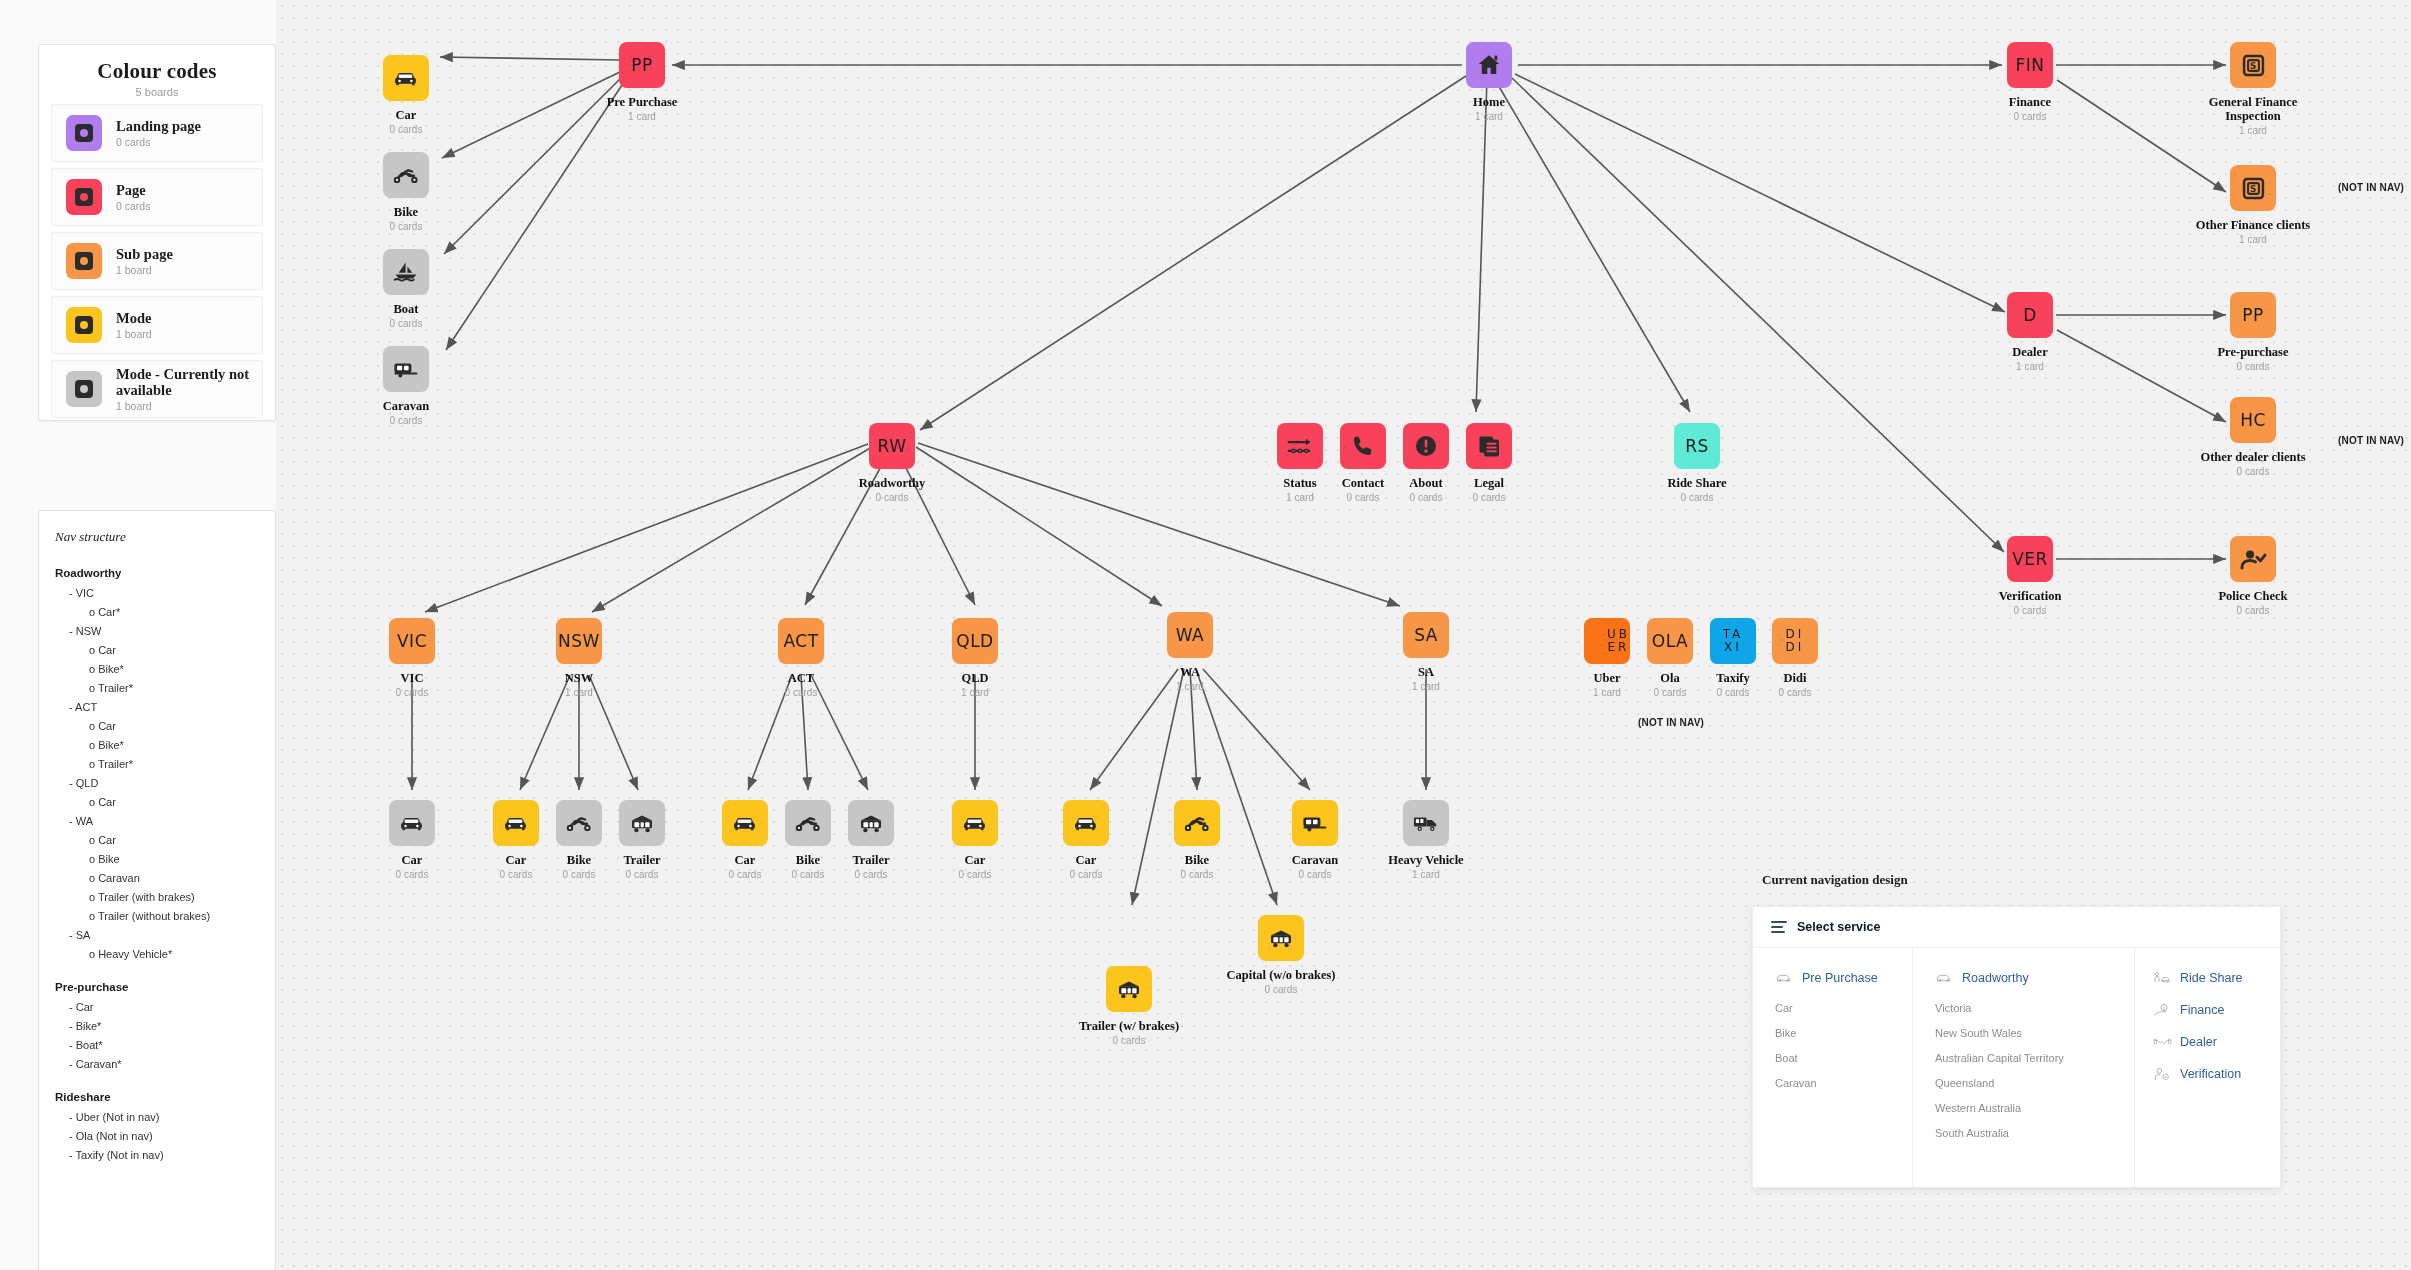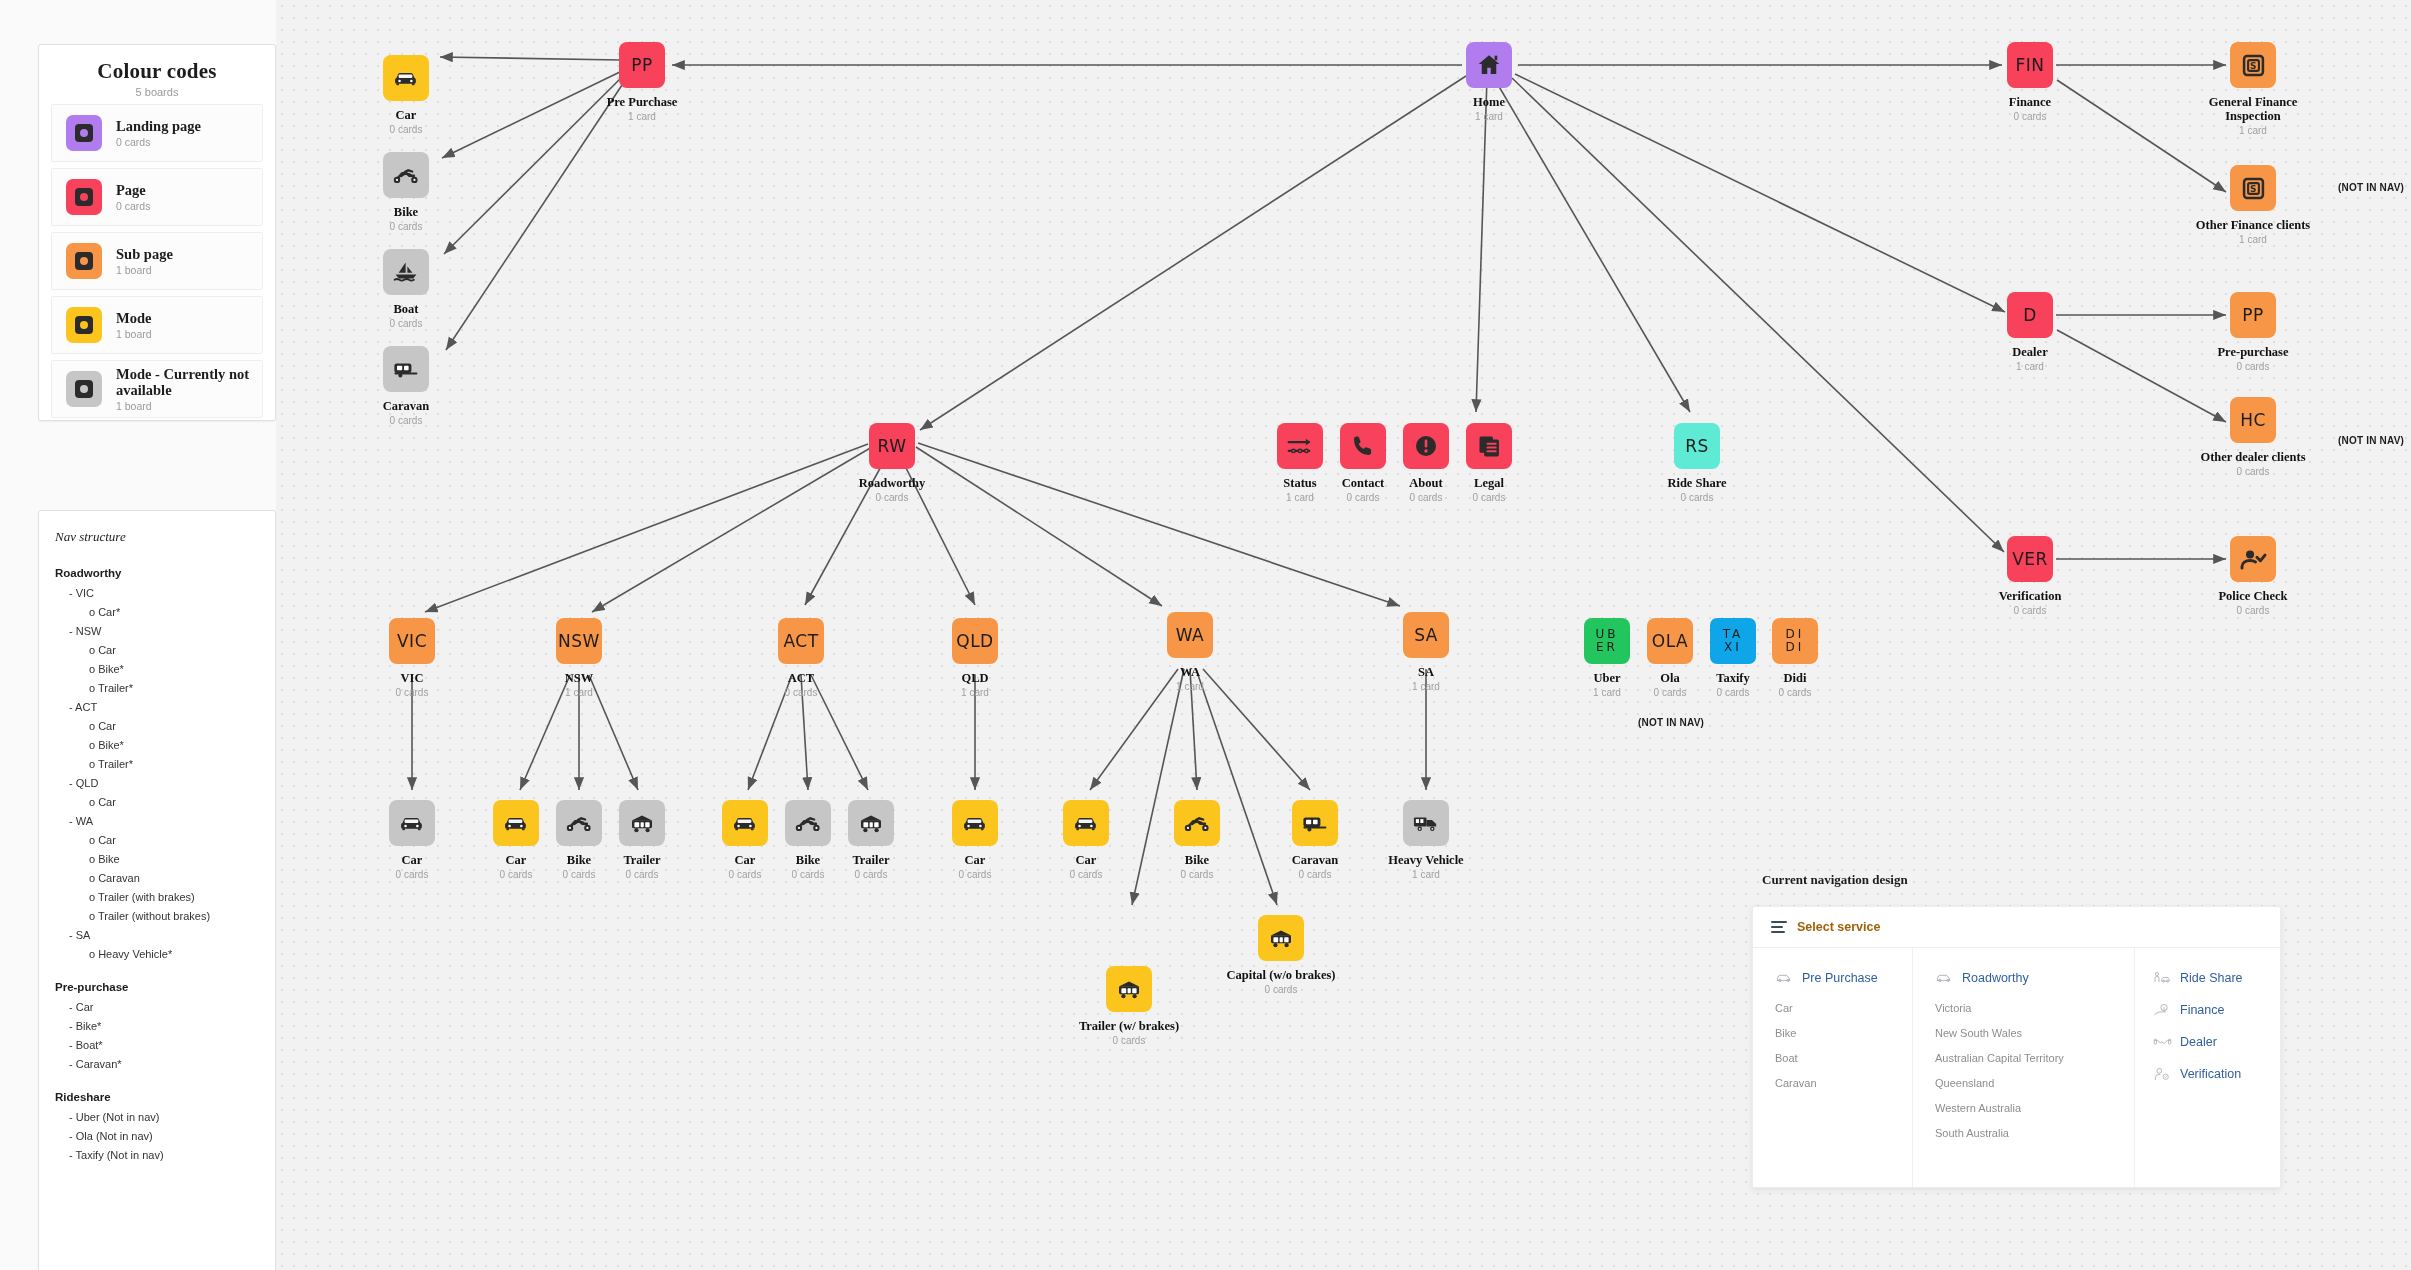--- a/index.html
+++ b/index.html
@@ -95,21 +95,21 @@
     position:absolute;left:1752px;top:906px;width:527px;height:280px;background:#fff;
     border:1px solid #ececec;box-shadow:0 2px 6px rgba(0,0,0,.08);border-radius:2px;
   }
   .nav-topbar{
     height:40px;display:flex;align-items:center;padding-left:18px;border-bottom:1px solid #eee;
   }
   .hamburger{width:16px;margin-right:10px;}
   .hamburger i{display:block;height:1.6px;background:#3d4a5c;margin-bottom:3.5px;border-radius:1px;}
   .hamburger i:nth-child(2){width:12px;}
   .hamburger i:nth-child(3){width:14px;margin-bottom:0;}
-  .nav-topbar-label{font-size:12.5px;font-weight:bold;color:#a16207;}
+  .nav-topbar-label{font-size:12.5px;font-weight:bold;color:#0f172a;}
   .nav-cols{display:flex;height:239px;}
   .nav-col{padding:22px 0 0 22px;box-sizing:border-box;}
   .nav-col.c1{width:160px;border-right:1px solid #f0f0f0;}
   .nav-col.c2{width:222px;border-right:1px solid #f0f0f0;}
   .nav-col.c3{width:145px;padding-left:18px;}
   .nav-colhead{display:flex;align-items:center;margin-bottom:16px;}
   .nav-colhead .ico{width:19px;height:16px;margin-right:8px;opacity:.55;flex:0 0 19px;}
   .nav-colhead span{font-size:12.5px;color:#2f5f9e;font-weight:400;}
   .nav-item{font-size:11px;color:#8e8e8e;margin-bottom:13px;}
   .nav-link{display:flex;align-items:center;margin-bottom:16px;}
@@ -465,21 +465,21 @@
       </div>
       <div class="node-label">Legal</div>
       <div class="node-count">0 cards</div>
     </div>
     <div class="node" style="left: 1697px; top: 423px;">
       <div class="chip" style="background: #5eead4;">RS</div>
       <div class="node-label">Ride Share</div>
       <div class="node-count">0 cards</div>
     </div>
     <div class="node" style="left: 1607px; top: 618px;">
-      <div class="chip small-letters" style="background: #22c55e;">
+      <div class="chip small-letters" style="background: #f97316; justify-content: flex-end;">
         <span>UB<br>ER</span>
       </div>
       <div class="node-label">Uber</div>
       <div class="node-count">1 card</div>
     </div>
     <div class="node" style="left: 1670px; top: 618px;">
       <div class="chip" style="background: rgb(247, 150, 70);">OLA</div>
       <div class="node-label">Ola</div>
       <div class="node-count">0 cards</div>
     </div>

